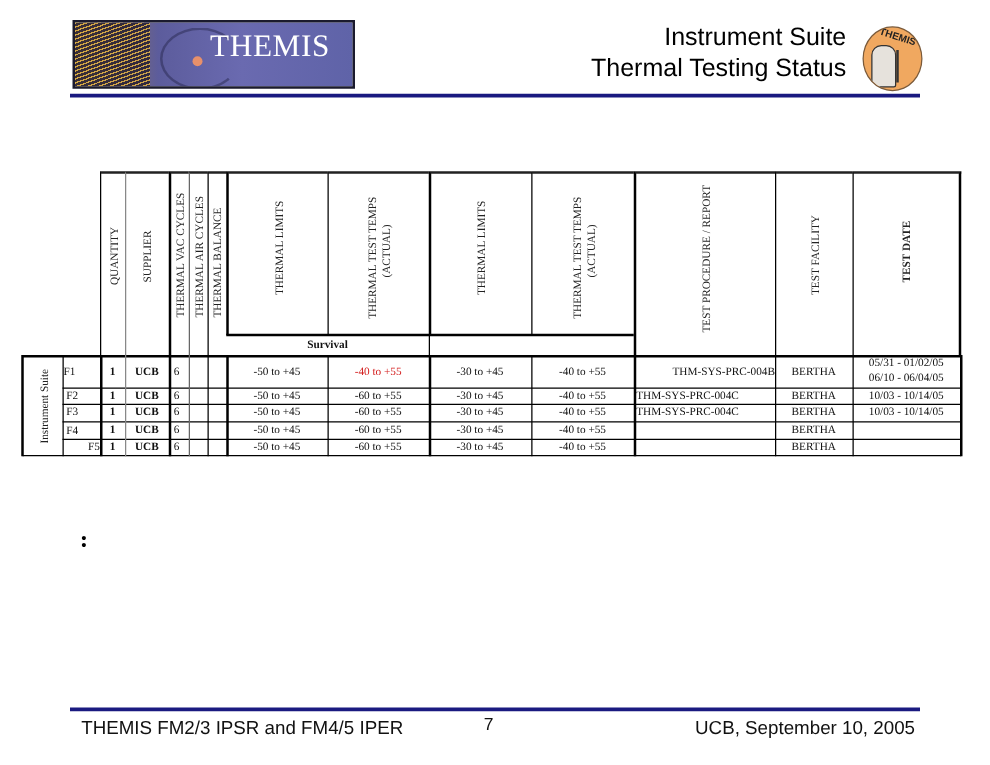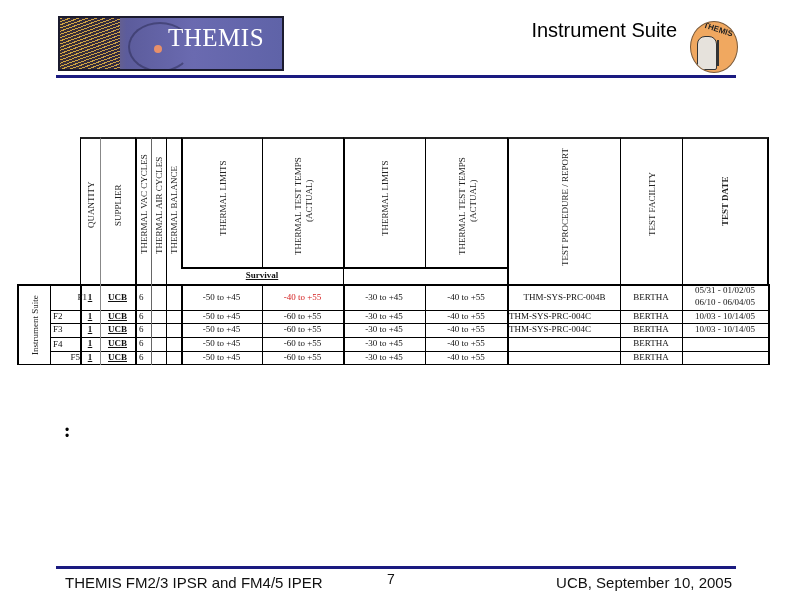--- a/index.html
+++ b/index.html
@@ -56,21 +56,21 @@
   }
   .cell {
     position: absolute; box-sizing: border-box; font-size: 9px; line-height: 13px;
     text-align: center; white-space: nowrap; color: #111;
   }
   .vline { position: absolute; background: #000; width: 1px; }
   .vline.b { width: 2px; }
   .hline { position: absolute; background: #000; height: 1px; }
   .hline.b { height: 2px; }
   .red { color: #d42020; }
-  .bold { font-weight: bold; text-decoration: underline; }
+  .bold { font-weight: bold; }
 
   
   .bullets { left: 60px; top: 420px; width: 680px; font-size: 16px; line-height: 20px; }
   .bullet-row { position: relative; padding-left: 48px; margin-bottom: 0; }
   .bullet-row .dot { position: absolute; left: 5px; top: 0; font-size: 12px; }
 
   
   .rule-bot { left: 56px; top: 566px; width: 680px; height: 3px; background: #1a1a80; }
   .foot { top: 574px; font-size: 15px; color: #111; }
 </style>
@@ -79,20 +79,21 @@
 
 <div class="abs logo">
   <div class="rays"></div>
   <div class="arc"></div>
   <div class="orb"></div>
   <div class="title">THEMIS</div>
 </div>
 
 <div class="abs head-title">
   <div>Instrument Suite</div>
+  <div>Thermal Testing Status</div>
 </div>
 
 <div class="abs badge">
   <div class="t">THEMIS</div>
   <div class="fig"></div>
   <div class="fig2"></div>
 </div>
 
 <div class="abs rule-top"></div>
 
@@ -162,29 +163,29 @@
   <div class="vline b" style="left:507px;top:284px;height:81px;"></div>
   <div class="vline" style="left:620px;top:284px;height:81px;"></div>
   <div class="vline" style="left:682px;top:284px;height:81px;"></div>
   <div class="vline b" style="left:768px;top:284px;height:81px;"></div>
 
   <div class="abs" style="left:19px;top:286px;width:31px;height:78px;">
     <div style="position:absolute;left:50%;top:50%;transform:translate(-50%,-50%) rotate(-90deg);font-size:9px;white-space:nowrap;font-family:'Liberation Serif',serif;color:#222;">Instrument Suite</div>
   </div>
 
   <div>
-    <div class="cell" style="left:60px;top:291px;width:27px;text-align:right;">F1</div>
+    <div class="cell" style="left:42px;top:291px;width:27px;text-align:center;">F1</div>
     <div class="cell bold" style="left:80px;top:291px;width:20px;">1</div>
     <div class="cell bold" style="left:100px;top:291px;width:35px;">UCB</div>
     <div class="cell" style="left:135px;top:291px;width:16px;text-align:left;padding-left:4px;">6</div>
     <div class="cell" style="left:181px;top:291px;width:81px;">-50 to +45</div>
     <div class="cell red" style="left:262px;top:291px;width:81px;">-40 to +55</div>
     <div class="cell" style="left:343px;top:291px;width:82px;">-30 to +45</div>
     <div class="cell" style="left:425px;top:291px;width:82px;">-40 to +55</div>
-    <div class="cell" style="left:509px;top:291px;width:111px;text-align:center;">THM-SYS-PRC-004B</div>
+    <div class="cell" style="left:509px;top:291px;width:111px;text-align:right;">THM-SYS-PRC-004B</div>
     <div class="cell" style="left:620px;top:291px;width:62px;">BERTHA</div>
     <div class="cell" style="left:682px;top:284px;width:86px;line-height:12px;">05/31 - 01/02/05</div>
     <div class="cell" style="left:682px;top:296px;width:86px;line-height:12px;">06/10 - 06/04/05</div>
   </div>
 
   <div>
     <div class="cell" style="left:53px;top:310px;width:27px;text-align:left;">F2</div>
     <div class="cell bold" style="left:80px;top:310px;width:20px;">1</div>
     <div class="cell bold" style="left:100px;top:310px;width:35px;">UCB</div>
     <div class="cell" style="left:135px;top:310px;width:16px;text-align:left;padding-left:4px;">6</div>

